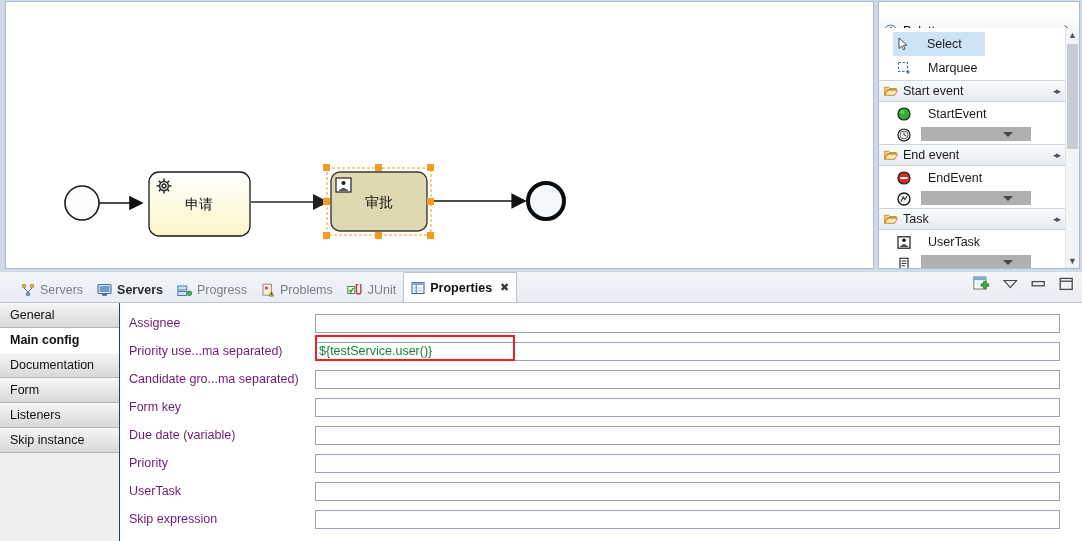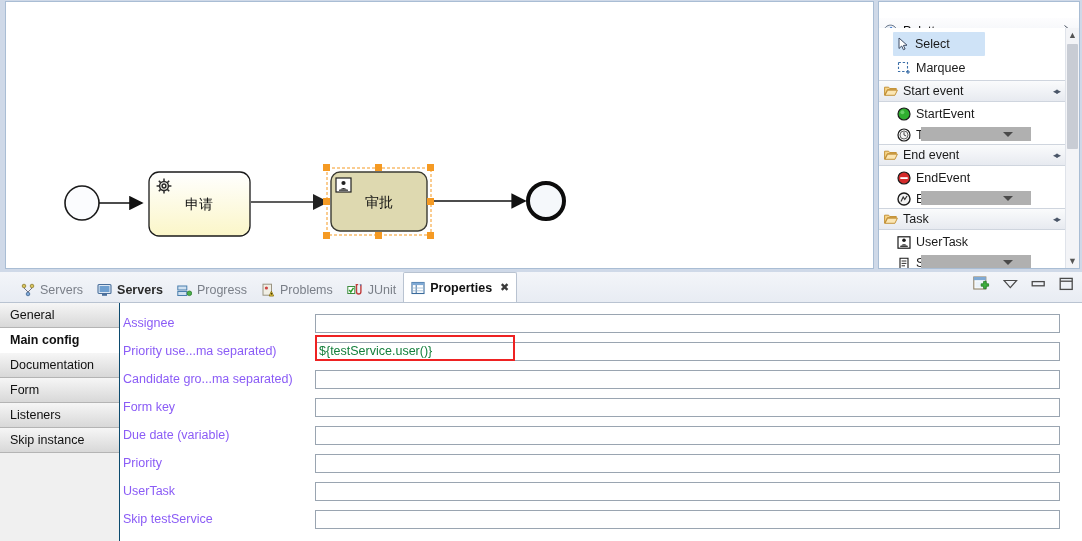--- a/index.html
+++ b/index.html
@@ -74,20 +74,21 @@
   }
   .pal-group .gname{margin-left:5px;}
   .pal-group .gtoggle{
     position:absolute;right:6px;top:50%;transform:translateY(-50%);
     font-size:9px;color:#4a5668;letter-spacing:-1px;
   }
   .pal-item{
     height:24px;display:flex;align-items:center;
     padding-left:18px;font-size:12.5px;position:relative;
     background:#ffffff;
+    gap:12px;
   }
   .pal-item.selected{
     background:#cfe3f7;
     width:88px;margin-left:14px;padding-left:4px;
     border-radius:1px;
   }
   .pal-item .iname{margin-left:5px;}
   .pal-item.clipped{height:18px;overflow:hidden;}
   .clip-mask{
     position:absolute;left:42px;top:1px;width:110px;height:14px;
@@ -150,22 +151,22 @@
   }
 
   #props-form{
     position:absolute;left:120px;top:0;right:0;bottom:0;
     background:#ffffff;
   }
   .form-row{
     position:absolute;left:0;right:0;height:28px;display:flex;align-items:center;
   }
   .form-label{
-    width:195px;padding-left:3px;box-sizing:border-box;
-    font-size:12.5px;color:#8b5cf6;white-space:nowrap;
+    width:195px;padding-left:9px;box-sizing:border-box;
+    font-size:12.5px;color:#701a75;white-space:nowrap;
   }
   .form-input{
     width:745px;height:19px;box-sizing:border-box;
     border:1px solid #9aa5b1;background:#ffffff;
     font-family:"Liberation Sans", sans-serif;font-size:12.5px;
     padding:0 3px;color:#15803d;outline:none;
   }
   .hl-box{
     position:absolute;border:2px solid #ee2222;
     pointer-events:none;box-sizing:border-box;
@@ -560,20 +561,20 @@
         <span class="form-label">Priority</span>
         <input class="form-input" type="text" value="" style="">
       </div>
 
       <div class="form-row" style="top:174px;">
         <span class="form-label">UserTask</span>
         <input class="form-input" type="text" value="" style="">
       </div>
 
       <div class="form-row" style="top:202px;">
-        <span class="form-label">Skip testService</span>
+        <span class="form-label">Skip expression</span>
         <input class="form-input" type="text" value="" style="">
       </div>
 
       <div class="hl-box" style="left:195px;top:32px;width:200px;height:26px;"></div>
     </div>
   </div>
 </div>
 
 </body></html>

